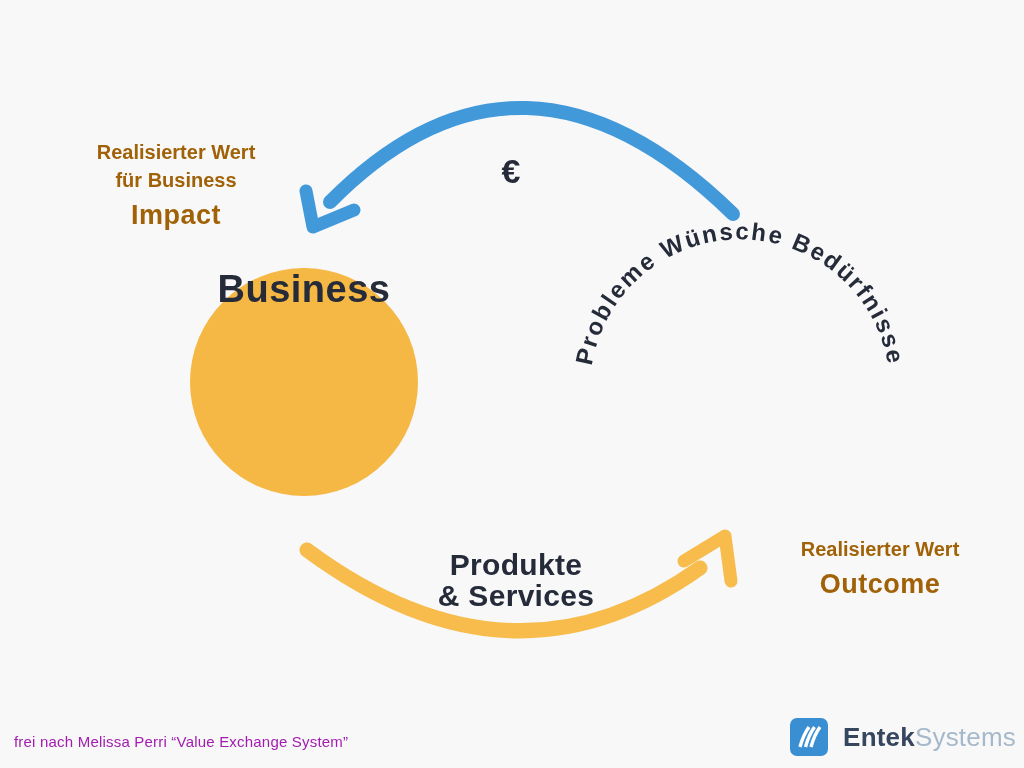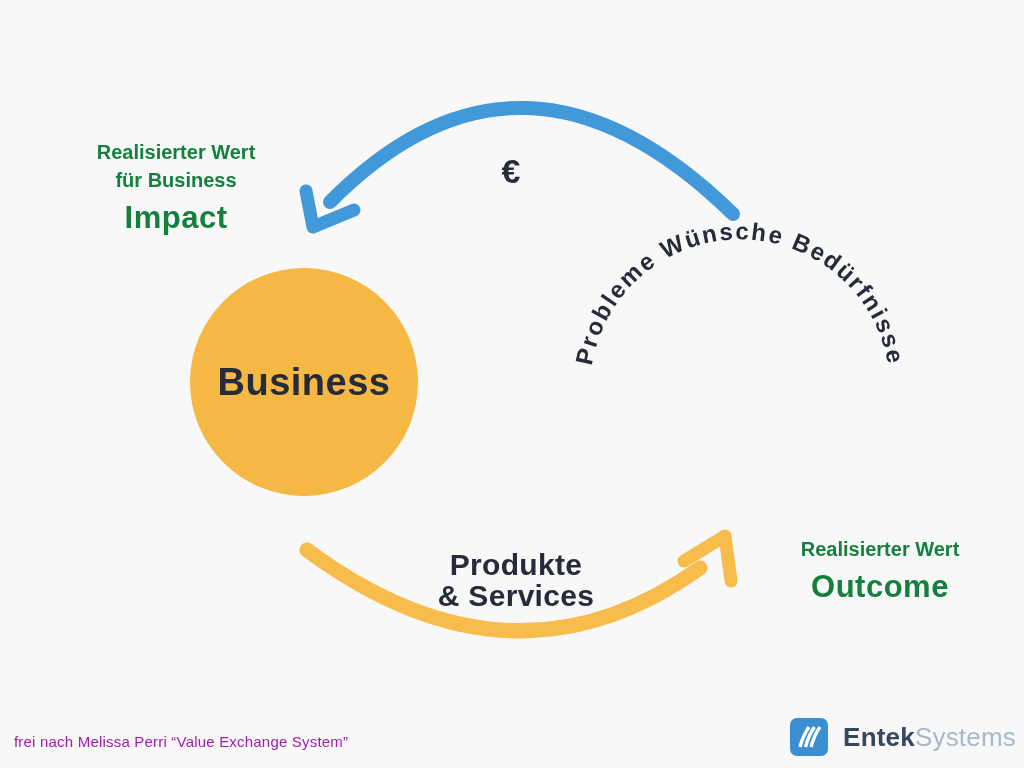--- a/index.html
+++ b/index.html
@@ -6,32 +6,32 @@
   body{font-family:"Liberation Sans", sans-serif;}
   .stage{
     position:relative;
     width:1024px;height:768px;
     background:#f8f8f9;
     overflow:hidden;
   }
   .svg-layer{position:absolute;left:0;top:0;width:1024px;height:768px;}
   .circle{
     position:absolute;border-radius:50%;
-    display:flex;align-items:center;justify-content:center;
+    display:flex;justify-content:center;
     width:228px;height:228px;
   }
   .circle-business{left:190px;top:268px;background:#f6b844;}
   .circle-kunden{left:622px;top:272px;background:#3a93d7;}
   .circle-label{
     font-size:38px;font-weight:800;letter-spacing:0.5px;color:#262b3a;
   }
   .circle-kunden .circle-label{color:#ffffff;}
-  .value-block{position:absolute;text-align:center;color:#15803d;}
+  .value-block{position:absolute;text-align:center;color:#a16207;}
   .value-line{font-size:20px;font-weight:600;line-height:28px;}
-  .value-highlight{font-size:31px;font-weight:800;margin-top:6px;letter-spacing:0.5px;}
+  .value-highlight{font-size:27px;font-weight:800;margin-top:6px;letter-spacing:0.5px;}
   .block-business-value{left:46px;top:138px;width:260px;}
   .block-kunden-value{left:760px;top:535px;width:240px;}
   .euro{
     position:absolute;left:461px;top:152px;width:100px;
     text-align:center;font-size:34px;font-weight:800;color:#262b3a;
   }
   .produkte{
     position:absolute;left:386px;top:549px;width:260px;
     text-align:center;color:#262b3a;font-size:30px;font-weight:800;line-height:31px;
     letter-spacing:0.3px;

